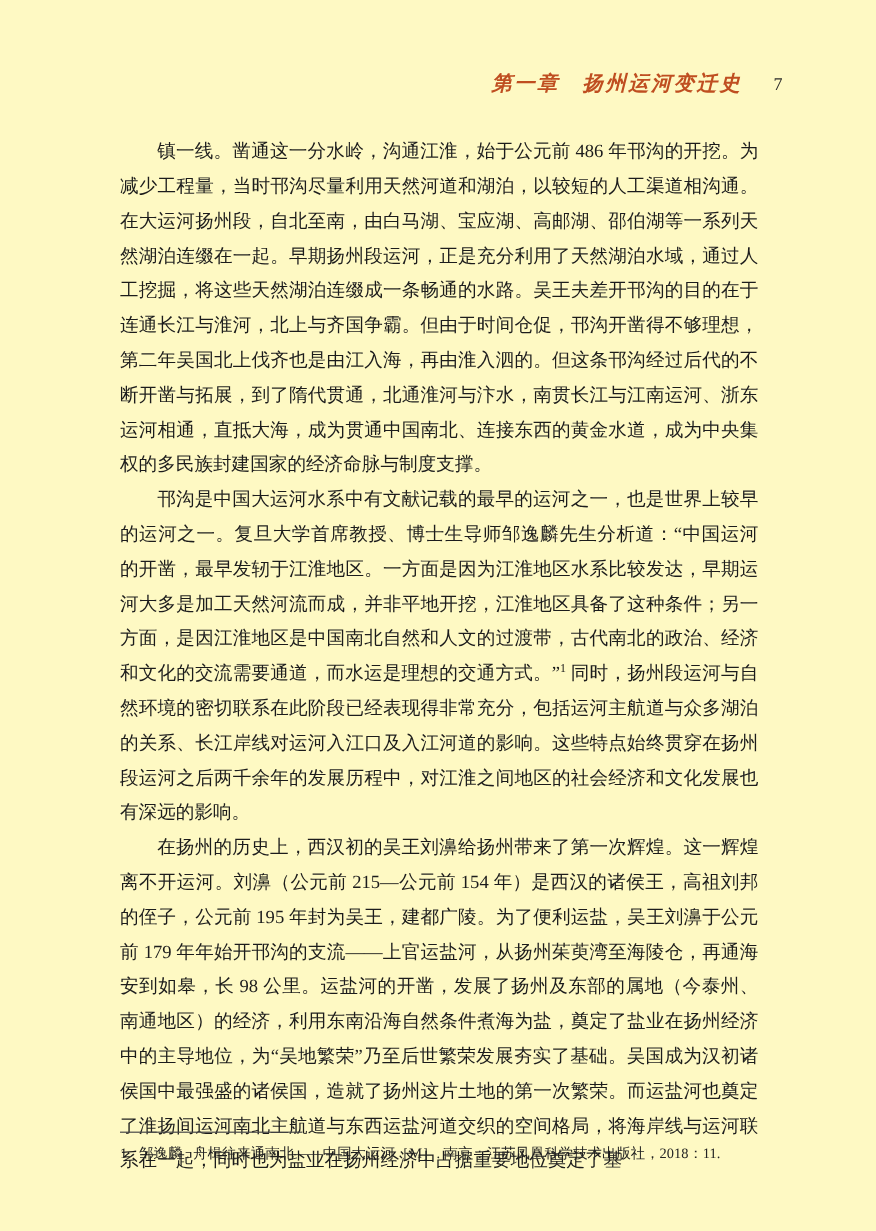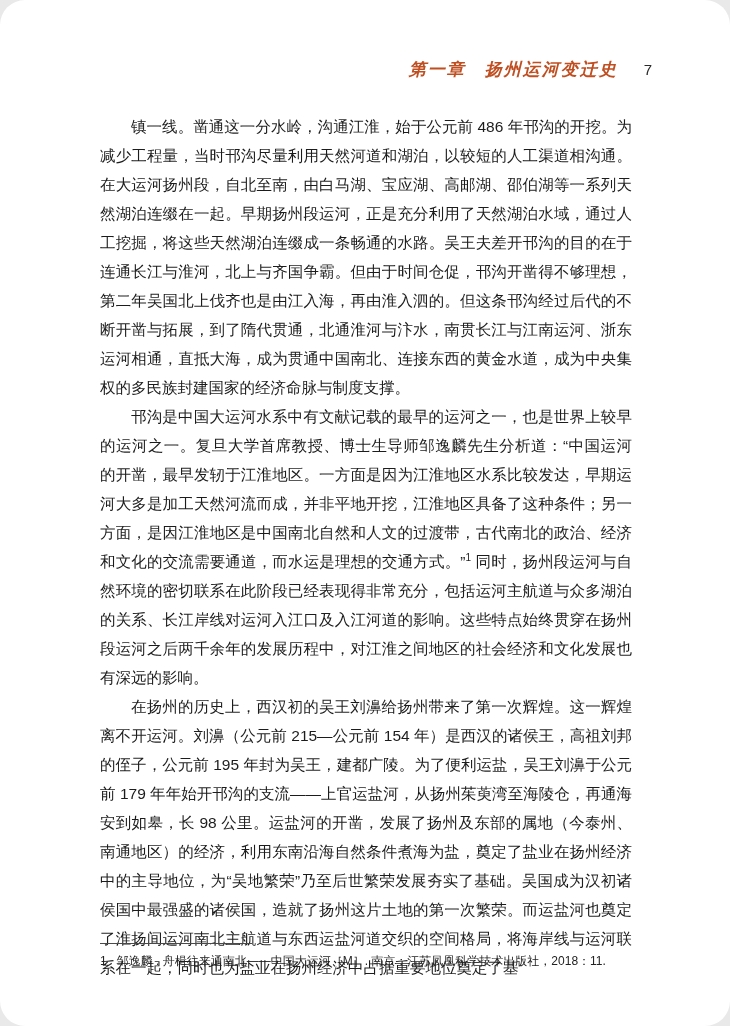--- a/index.html
+++ b/index.html
@@ -2,24 +2,23 @@
 <html><head>
 <meta charset="utf-8">
 <style>
   * { margin: 0; padding: 0; box-sizing: border-box; }
   html, body { background: #e9e9e9; }
   .page {
     position: relative;
     width: 730px;
     height: 1026px;
     margin: 0 auto;
-    background: #ffffff;
-    font-family: Liberation Sans, sans-serif;
+    background: #fef9c3;
+    font-family: Liberation Serif, serif;
     overflow: hidden;
-    border-radius: 25px;
   }
   .header {
     position: absolute;
     top: 58px;
     left: 100px;
     right: 78px;
     display: flex;
     justify-content: flex-end;
     align-items: baseline;
     gap: 26px;

